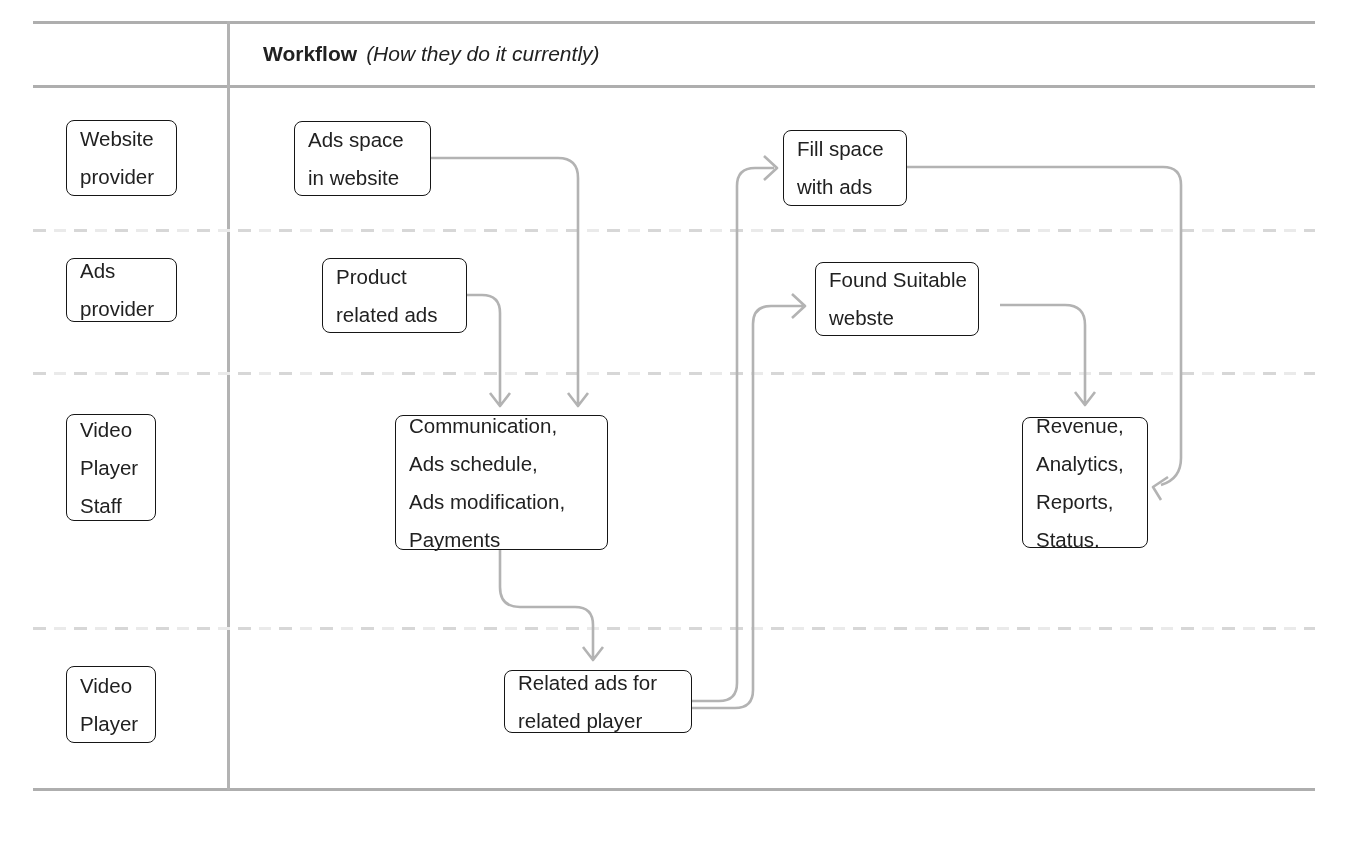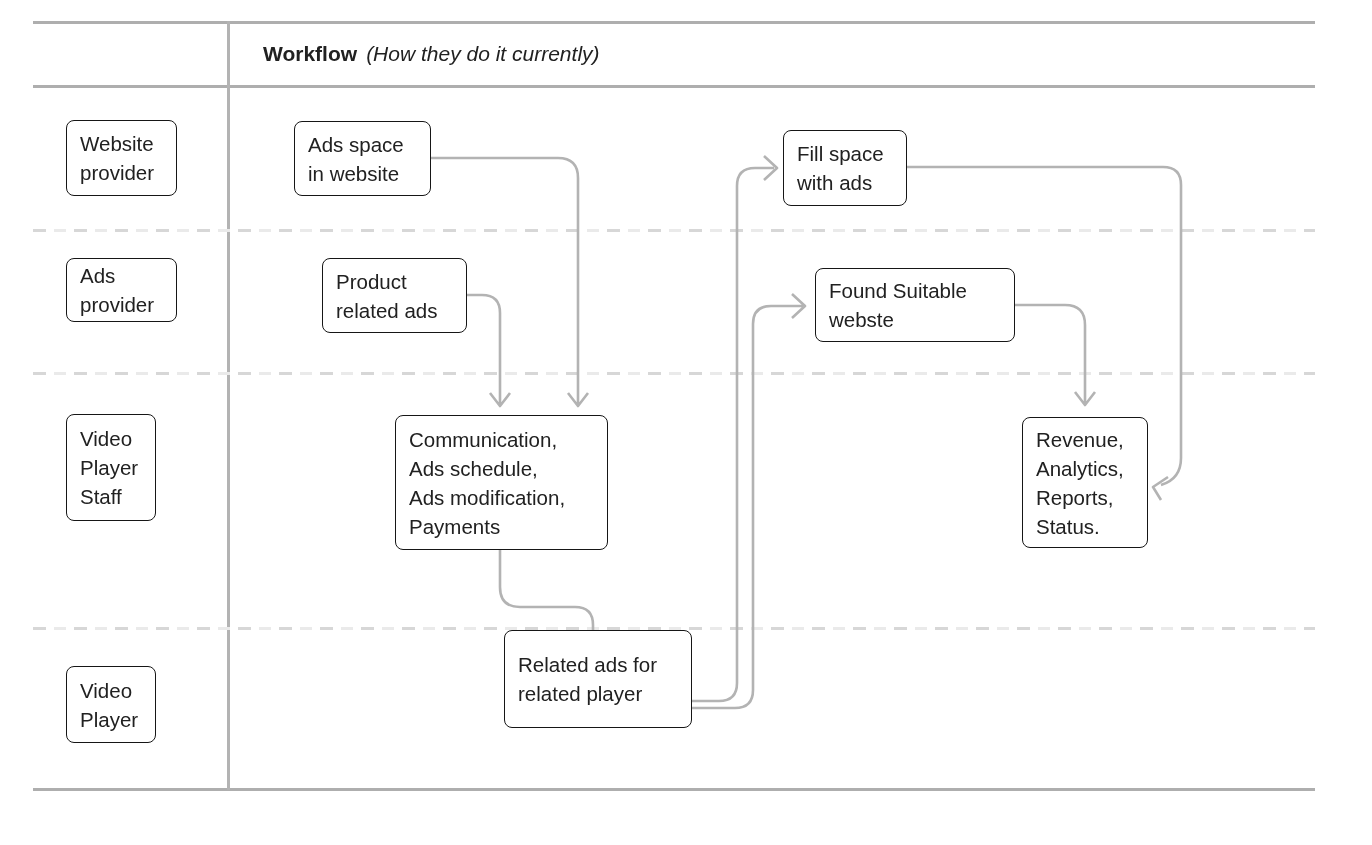--- a/index.html
+++ b/index.html
@@ -59,21 +59,21 @@
     position: absolute;
     box-sizing: border-box;
     background: #ffffff;
     border: 1.6px solid #161616;
     border-radius: 8px;
     display: flex;
     align-items: center;
     padding-left: 13px;
     padding-right: 4px;
     font-size: 20.5px;
-    line-height: 29px;
+    line-height: 38px;
     white-space: pre-line;
     color: #212121;
   }
   
   svg.arrows {
     position: absolute;
     left: 0; top: 0;
     width: 1372px; height: 845px;
     pointer-events: none;
   }
@@ -124,24 +124,24 @@
 Player</div>
 
   <div class="node" style="left:294px;top:121px;width:137px;height:75px">Ads space
 in website</div>
   <div class="node" style="left:322px;top:258px;width:145px;height:75px">Product
 related ads</div>
   <div class="node" style="left:395px;top:415px;width:213px;height:135px">Communication,
 Ads schedule,
 Ads modification,
 Payments</div>
-  <div class="node" style="left:504px;top:630px;width:188px;height:98px">Related ads for
+  <div class="node" style="left:504px;top:670px;width:188px;height:63px">Related ads for
 related player</div>
   <div class="node" style="left:783px;top:130px;width:124px;height:76px">Fill space
 with ads</div>
-  <div class="node" style="left:815px;top:268px;width:200px;height:74px">Found Suitable
+  <div class="node" style="left:815px;top:262px;width:164px;height:74px">Found Suitable
 webste</div>
   <div class="node" style="left:1022px;top:417px;width:126px;height:131px">Revenue,
 Analytics,
 Reports,
 Status.</div>
 
 </div>
 
 </body></html>

